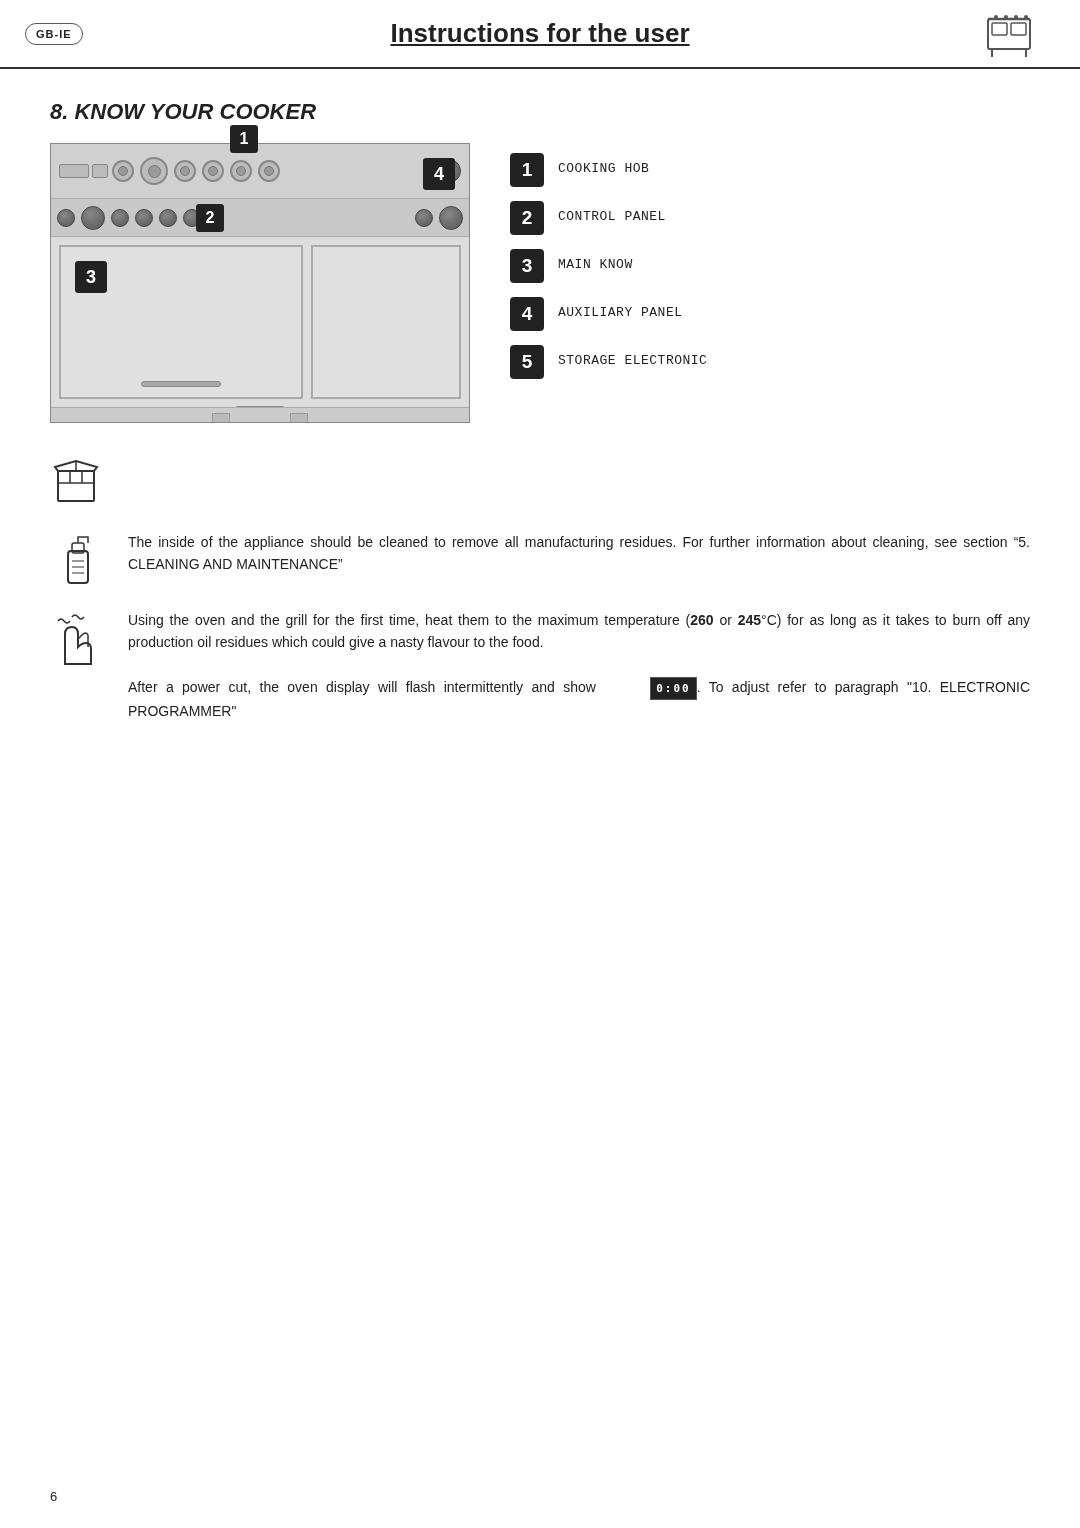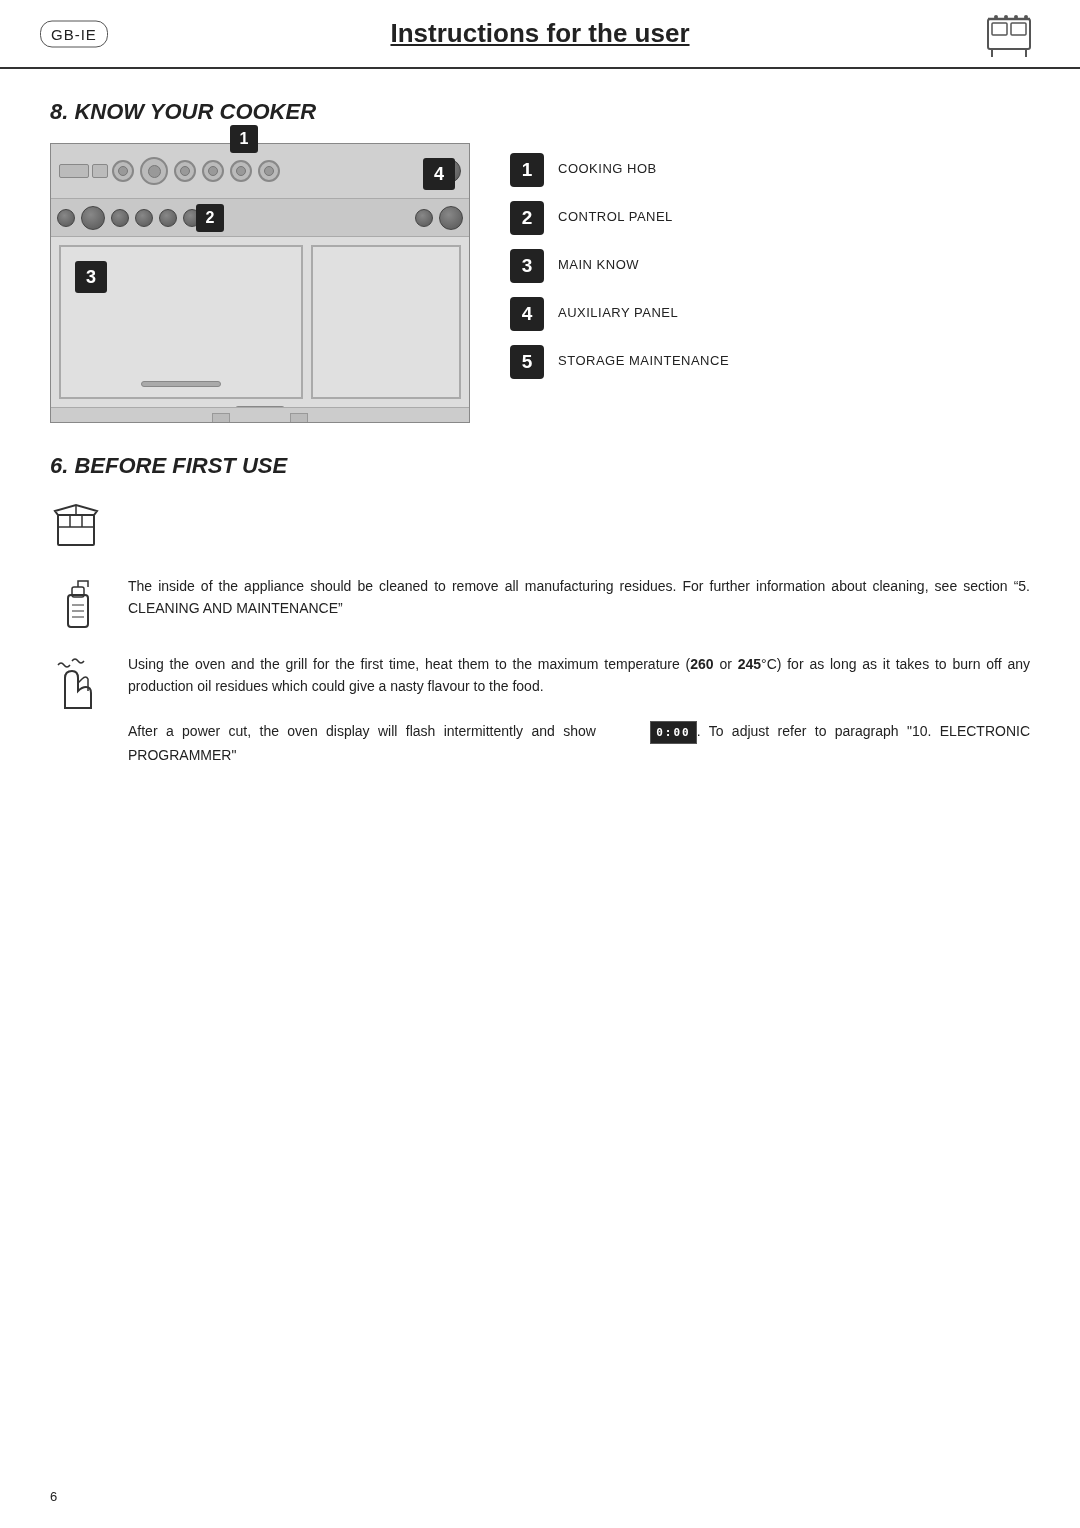--- a/index.html
+++ b/index.html
@@ -16,28 +16,28 @@
     .header {
       display: flex;
       align-items: center;
       justify-content: center;
       border-bottom: 2px solid #333;
       padding: 18px 40px;
       position: relative;
     }
     .header-badge {
       position: absolute;
-      left: 40px;
+      left: 25px;
       top: 50%;
       transform: translateY(-50%);
       border: 1.5px solid #555;
       border-radius: 12px;
       padding: 4px 10px;
-      font-size: 15px;
-      font-weight: normal;
+      font-size: 11px;
+      font-weight: bold;
       letter-spacing: 1px;
     }
     .header-title {
       font-size: 26px;
       font-weight: bold;
       text-align: center;
       text-decoration: underline;
     }
     .header-icon {
       position: absolute;
@@ -208,20 +208,21 @@
       display: flex;
       align-items: center;
       justify-content: center;
     }
 
     .legend-text {
       font-size: 13px;
       font-weight: normal;
       padding-top: 8px;
       letter-spacing: 0.5px;
+      font-family: Liberation Mono, monospace;
     }
 
     
     .before-section {
       margin-top: 10px;
     }
 
     .before-items {
       display: flex;
       flex-direction: column;
@@ -422,28 +423,27 @@
       <div class="legend-item">
         <div class="legend-badge">3</div>
         <div class="legend-text">MAIN KNOW</div>
       </div>
       <div class="legend-item">
         <div class="legend-badge">4</div>
         <div class="legend-text">AUXILIARY PANEL</div>
       </div>
       <div class="legend-item">
         <div class="legend-badge">5</div>
-        <div class="legend-text">STORAGE MAINTENANCE</div>
+        <div class="legend-text">STORAGE ELECTRONIC</div>
       </div>
     </div>
 
   </div>
 
   <div class="before-section">
-    <div class="section-heading">6.  BEFORE FIRST USE</div>
 
     <div class="before-items">
 
       <div class="before-item">
         <div class="before-icon">
           <svg viewBox="0 0 60 60" width="60" height="60" xmlns="http://www.w3.org/2000/svg">
 
             <rect x="8" y="18" width="36" height="30" rx="1" fill="none" stroke="#333" stroke-width="2"></rect>
             <line x1="8" y1="30" x2="44" y2="30" stroke="#333" stroke-width="1.5"></line>
             <line x1="20" y1="18" x2="20" y2="30" stroke="#333" stroke-width="1.5"></line>

